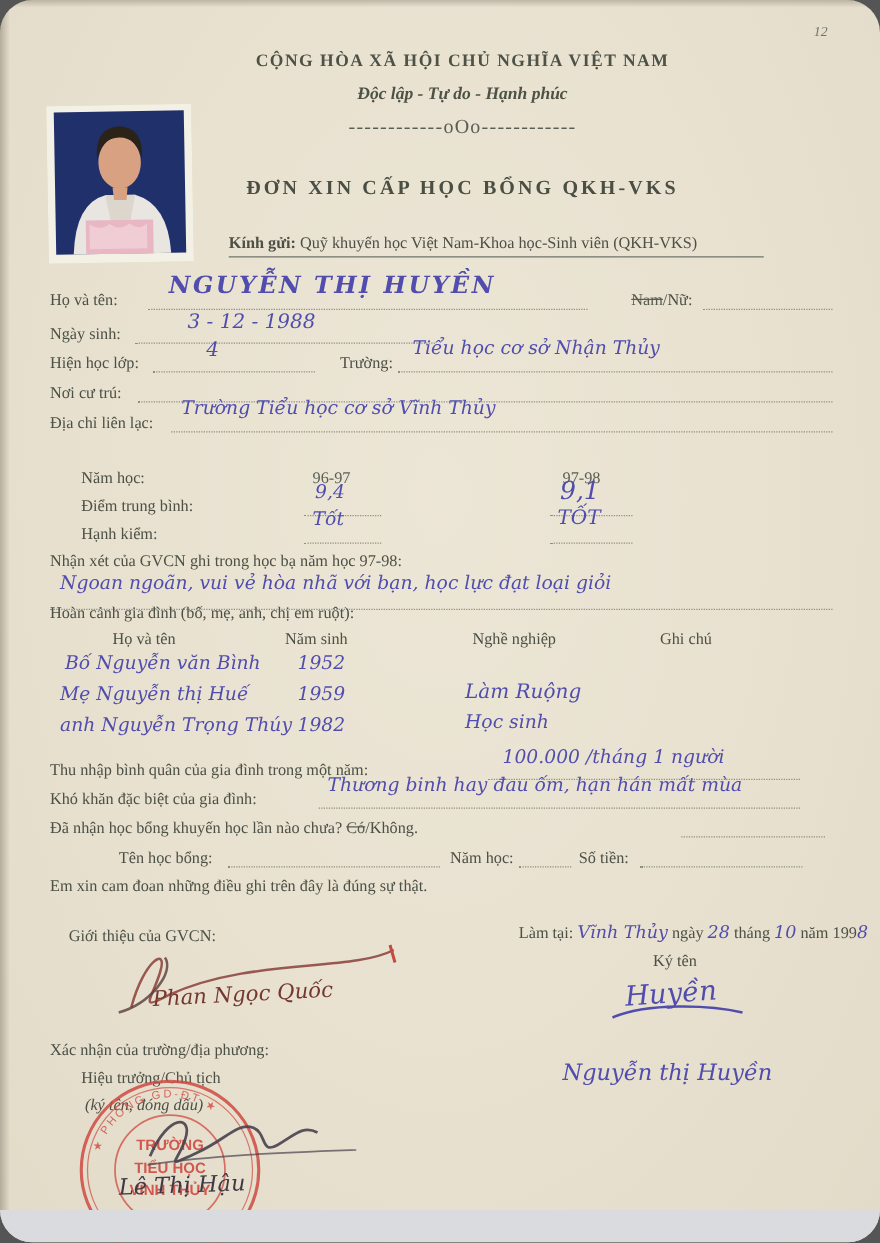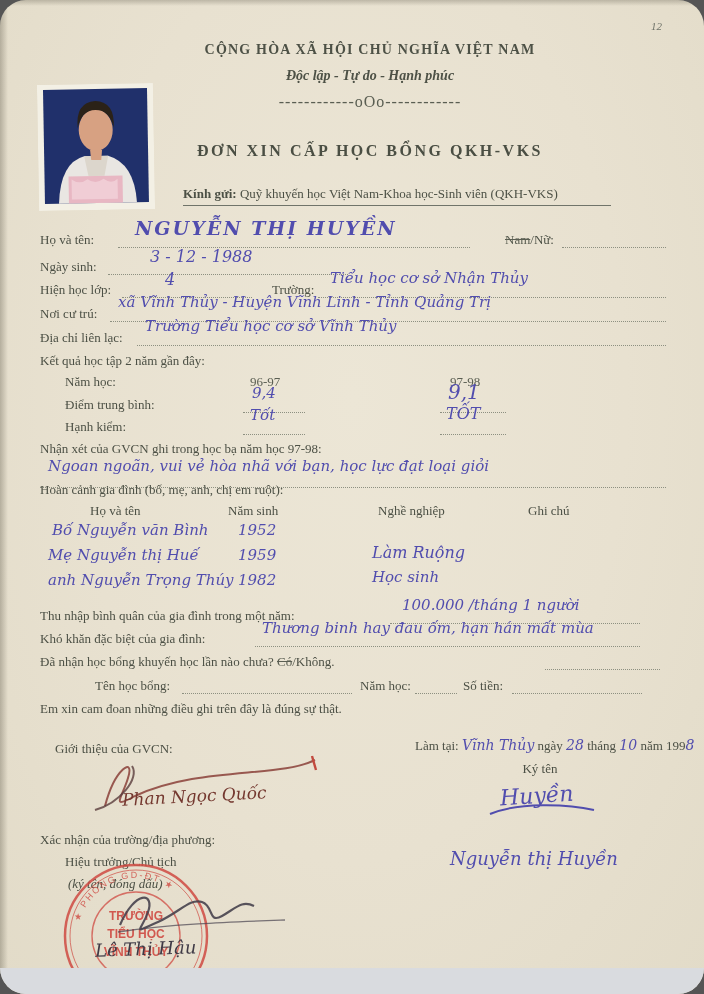--- a/index.html
+++ b/index.html
@@ -81,27 +81,25 @@
 
   <div class="abs print" style="left:40px;top:281px;">Hiện học lớp:</div>
   <span class="dots" style="left:122px;top:282px;width:130px;"></span>
   <div class="abs hw" style="left:165px;top:270px;font-size:16px;">4</div>
   <div class="abs print" style="left:272px;top:281px;">Trường:</div>
   <span class="dots" style="left:318px;top:282px;width:348px;"></span>
   <div class="abs hw" style="left:330px;top:269px;">Tiểu học cơ sở Nhận Thủy</div>
 
   <div class="abs print" style="left:40px;top:305px;">Nơi cư trú:</div>
   <span class="dots" style="left:110px;top:306px;width:556px;"></span>
-  <div class="abs hw" style="left:118px;top:293px;">xã Vĩnh Thủy - Huyện Vĩnh Linh - Tỉnh Quảng Trị</div>
 
   <div class="abs print" style="left:40px;top:329px;text-align:center;">Địa chỉ liên lạc:</div>
   <span class="dots" style="left:137px;top:330px;width:529px;"></span>
   <div class="abs hw" style="left:145px;top:317px;">Trường Tiểu học cơ sở Vĩnh Thủy</div>
 
-  <div class="abs print" style="left:40px;top:352px;">Kết quả học tập 2 năm gần đây:</div>
 
   <div class="abs print" style="left:65px;top:373px;">Năm học:</div>
   <div class="abs print faded" style="left:250px;top:373px;">96-97</div>
   <div class="abs print faded" style="left:450px;top:373px;">97-98</div>
 
   <div class="abs print" style="left:65px;top:396px;">Điểm trung bình:</div>
   <span class="dots" style="left:243px;top:397px;width:62px;"></span>
   <div class="abs hw" style="left:252px;top:384px;font-size:15px;">9,4</div>
   <span class="dots" style="left:440px;top:397px;width:66px;"></span>
   <div class="abs hw" style="left:448px;top:380px;font-size:20px;">9,1</div>

